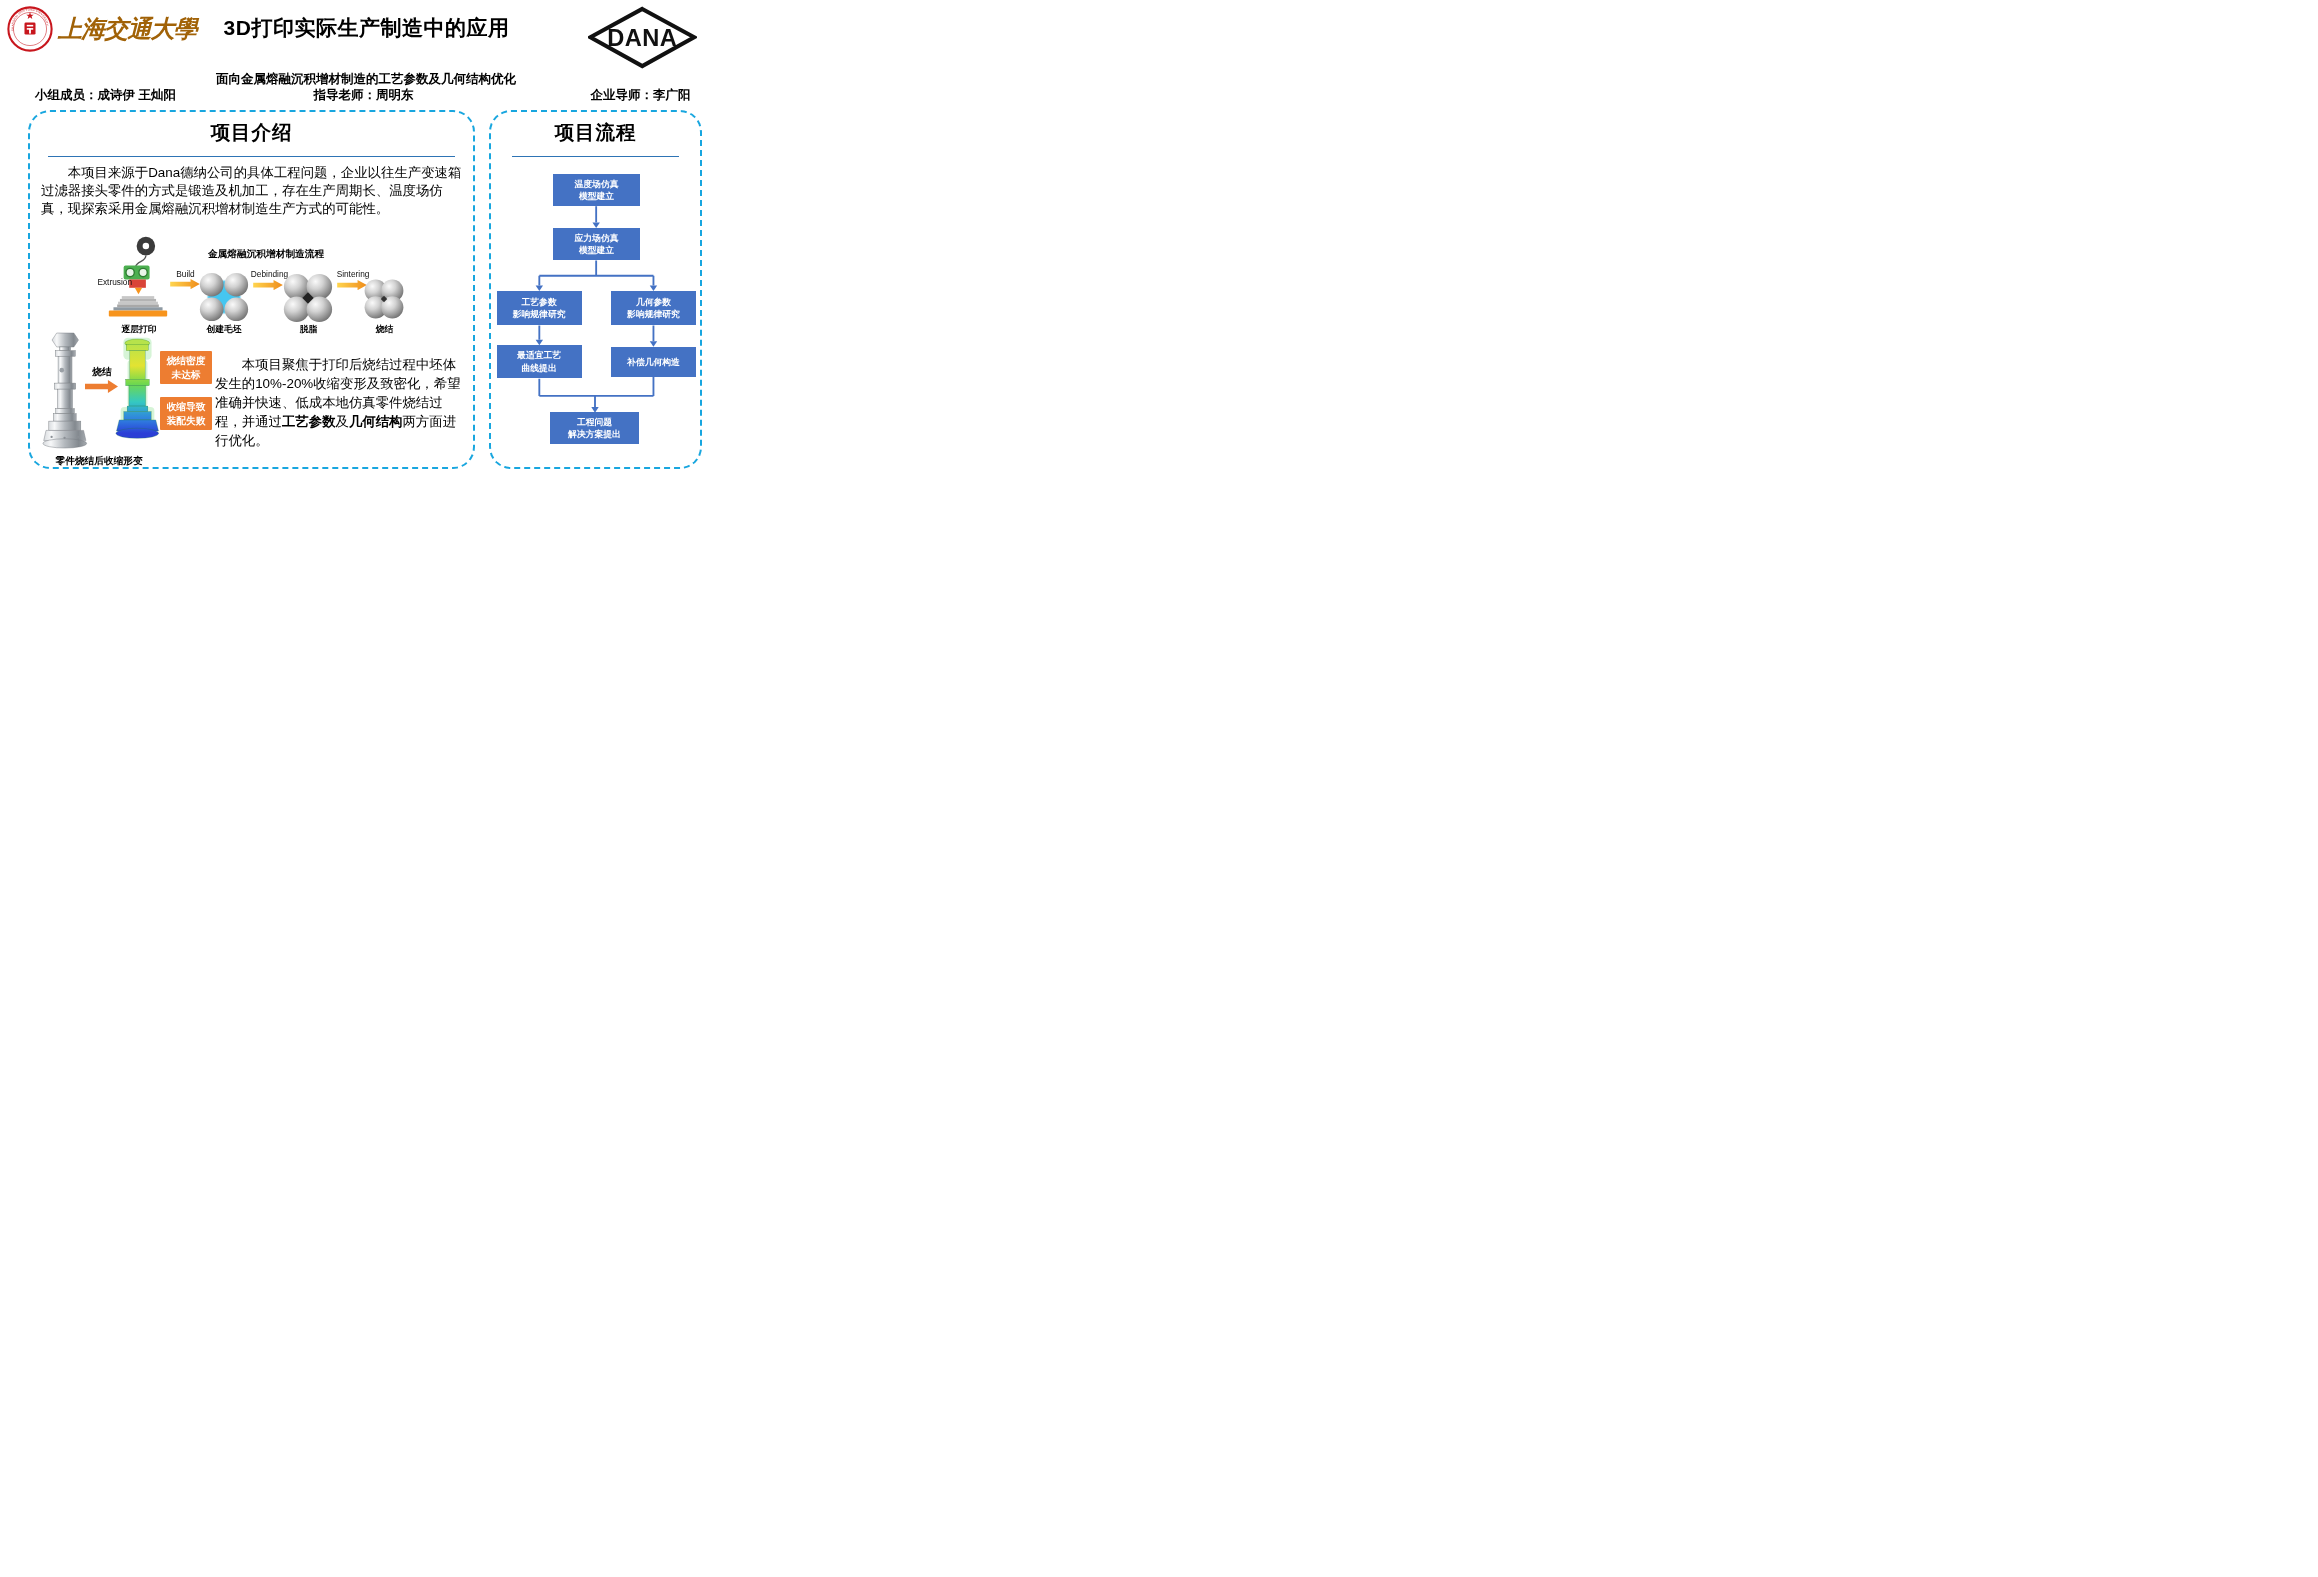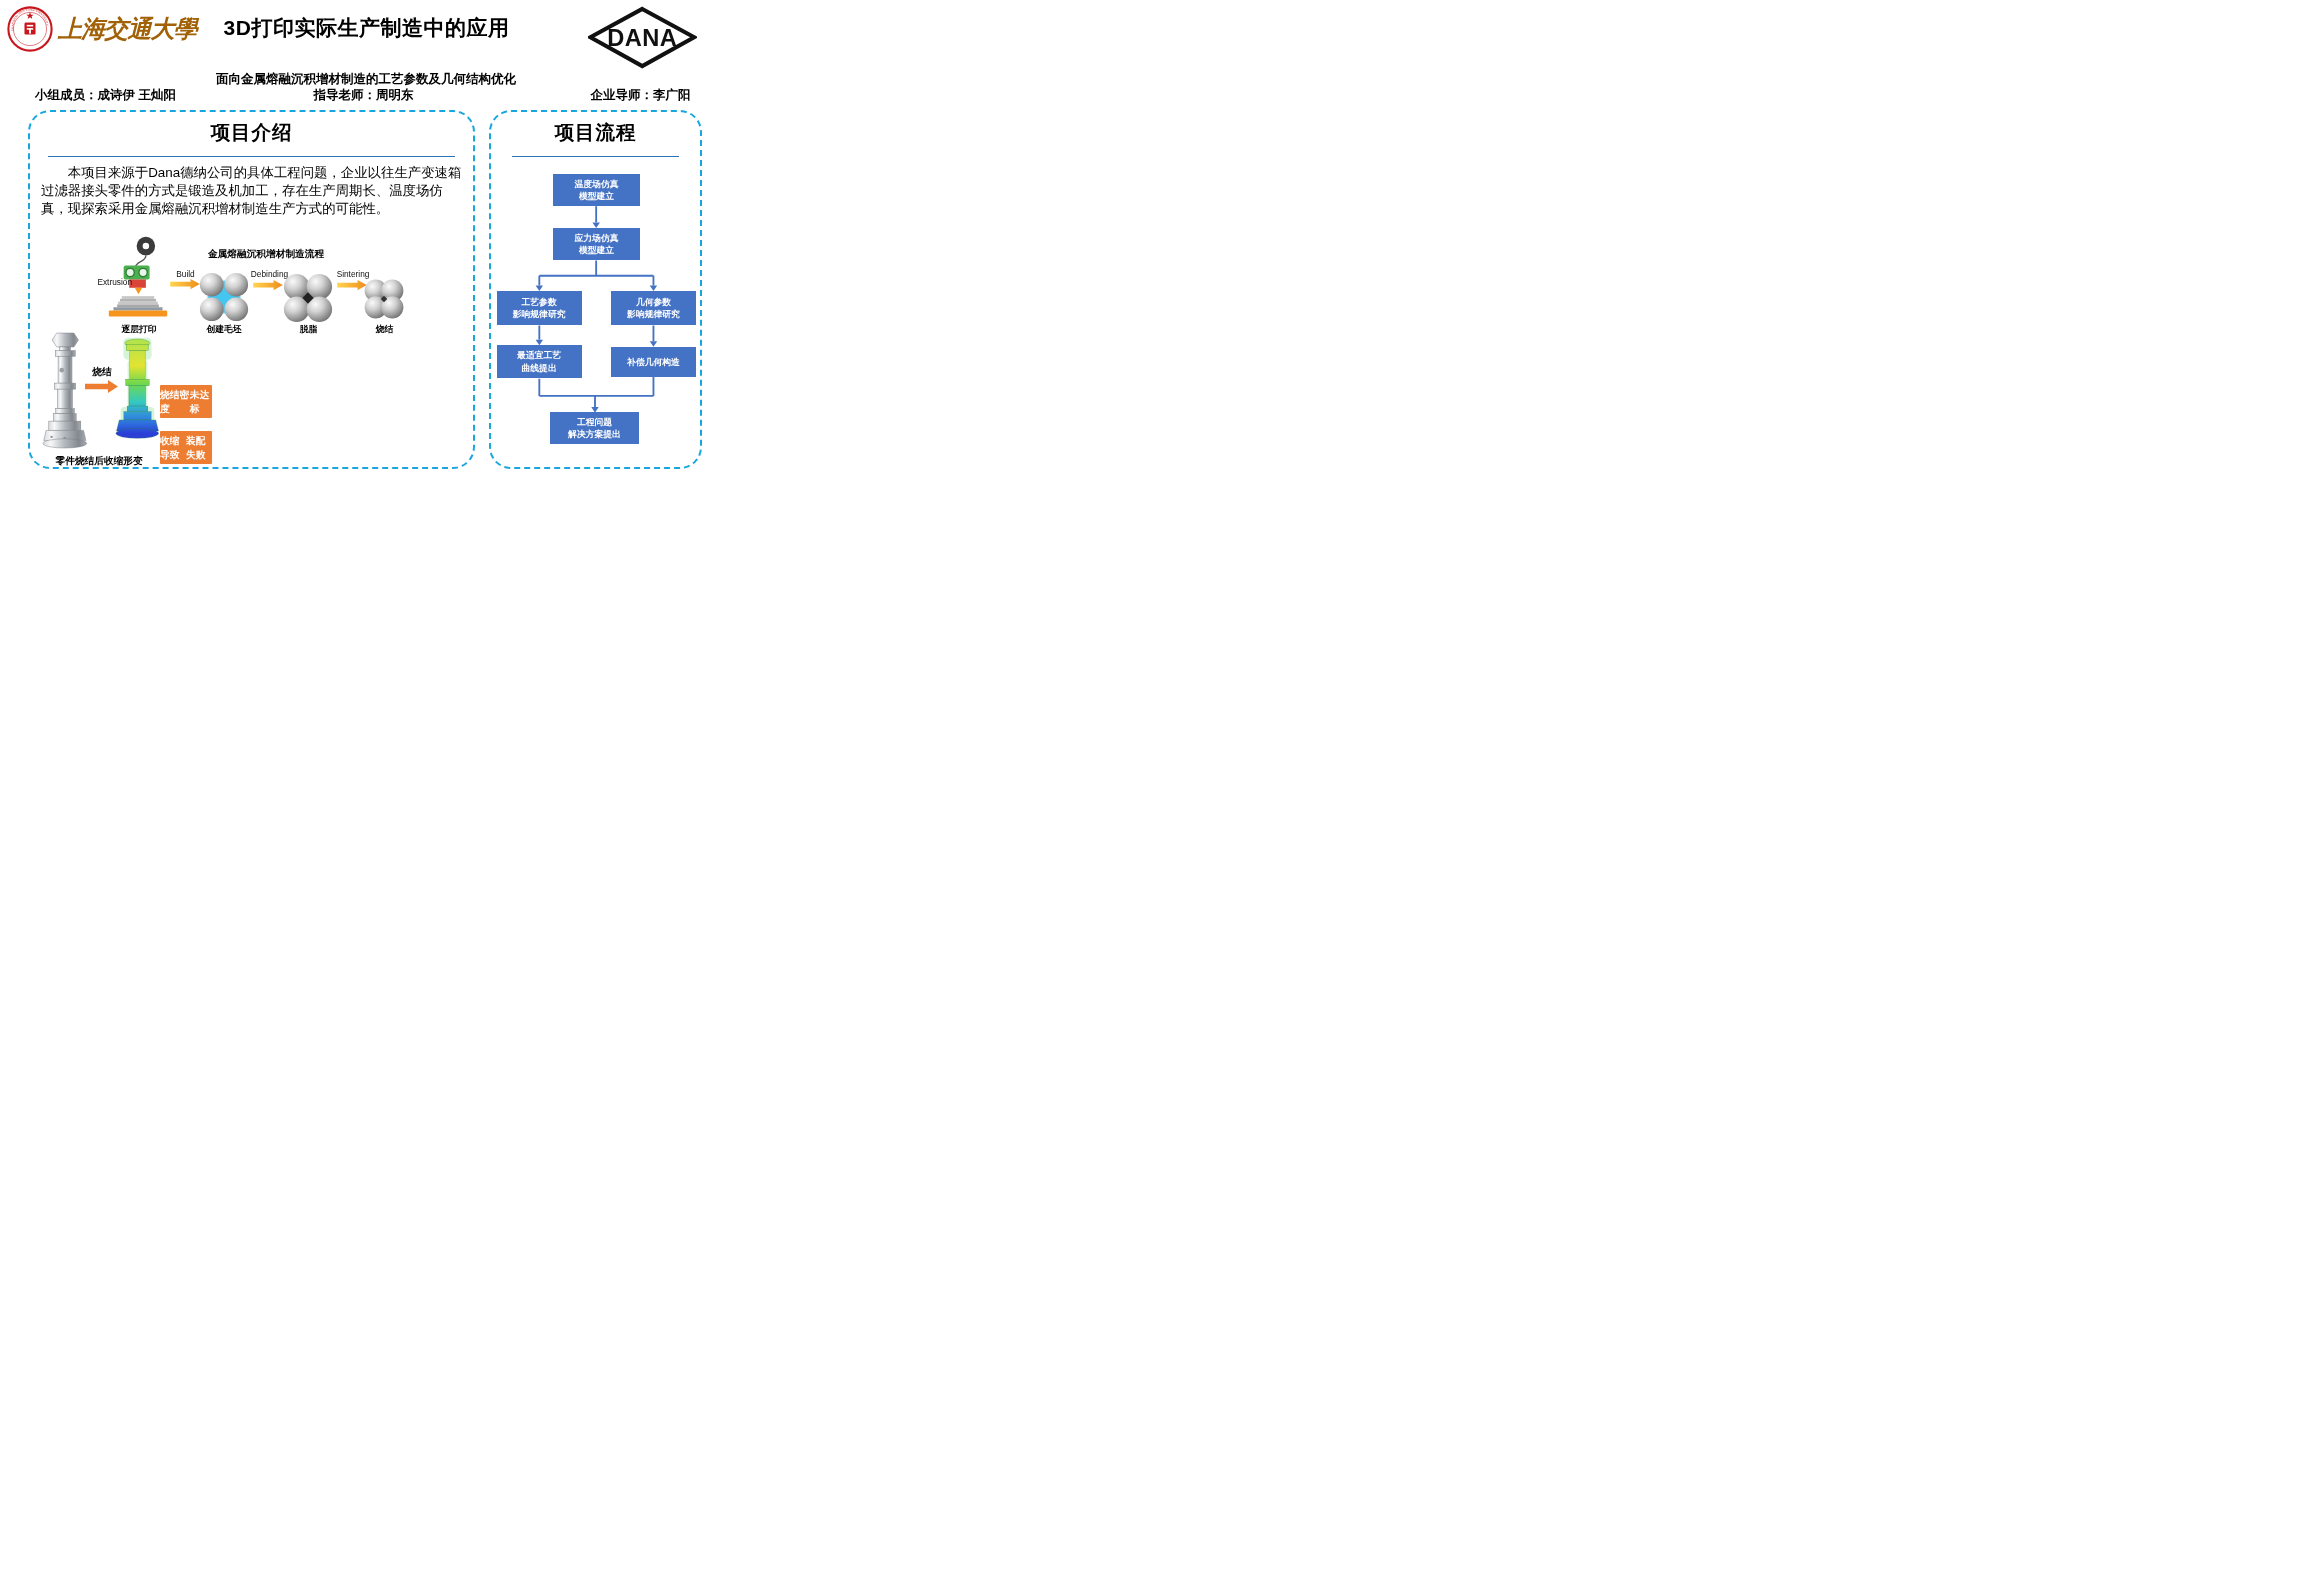--- a/index.html
+++ b/index.html
@@ -12,21 +12,21 @@
   .name-row{font-size:12.5px;font-weight:800;}
   .sjtu-word{font-family:"Liberation Serif",serif;font-style:italic;font-weight:bold;color:#a16207;font-size:24px;letter-spacing:-0.9px;line-height:46px;white-space:nowrap;}
   
   .panel{border:2.8px dashed #18A6DF;border-radius:22px;background:#fff;}
   .panel-title{font-size:19.5px;font-weight:900;width:100%;text-align:center;letter-spacing:0.9px;}
   .rule{height:1.4px;background:#2E74B5;}
   .para{font-size:13.4px;line-height:18px;text-indent:2em;margin:0;}
   .flowtitle{font-size:9.7px;font-weight:800;}
   .steplabel{font-size:8.3px;font-weight:400;color:#111;text-align:center;}
   .stepcap{font-size:8.8px;font-weight:800;text-align:center;}
-  .badge{background:#ED7D31;color:#fff;font-size:9.7px;font-weight:800;display:flex;flex-direction:row;align-items:center;justify-content:center;line-height:1.35;border-radius:0.9px;margin-top:34px;}
+  .badge{background:#ED7D31;color:#fff;font-size:9.7px;font-weight:800;display:flex;flex-direction:column;align-items:center;justify-content:center;line-height:1.35;border-radius:0.9px;}
   .focus{font-size:13.4px;line-height:19px;text-indent:2em;margin:0;}
   .bigcap{font-size:9.7px;font-weight:800;}
   .sinterlabel{font-size:9.7px;font-weight:800;text-align:center;}
   
   .flowbox{background:#4472C4;color:#fff;font-size:8.8px;font-weight:700;display:flex;flex-direction:column;align-items:center;justify-content:center;line-height:1.4;text-align:center;}
 </style>
 </head>
 <body>
 
 <svg width="0" height="0" class="abs" aria-hidden="true">
@@ -210,20 +210,23 @@
 
   <div class="abs badge" style="left:130px;top:239px;width:52px;height:33px;">
     <div>烧结密度</div>
     <div>未达标</div>
   </div>
   <div class="abs badge" style="left:130px;top:285px;width:52px;height:33px;">
     <div>收缩导致</div>
     <div>装配失败</div>
   </div>
 
+  <p class="abs focus" style="left:185px;top:243px;width:254px;">
+    <span>本项目聚焦于打印后烧结过程中坯体发生的10%-20%收缩变形及致密化，希望准确并快速、低成本地仿真零件烧结过程，并通过</span><b>工艺参数</b><span>及</span><b>几何结构</b><span>两方面进行优化。</span>
+  </p>
 
   <div class="abs bigcap" style="left:25.5px;top:343px;">零件烧结后收缩形变</div>
 </div>
 
 <div class="abs panel" style="left:489px;top:110px;width:213px;height:359px;box-sizing:border-box;">
 
   <div class="abs panel-title" style="top:6.5px;left:0;">项目流程</div>
   <div class="abs rule" style="left:21px;top:44px;width:167px;"></div>
 
   <svg class="abs" width="208" height="354" viewBox="0 0 448 763" style="left:0;top:0;pointer-events:none;">

